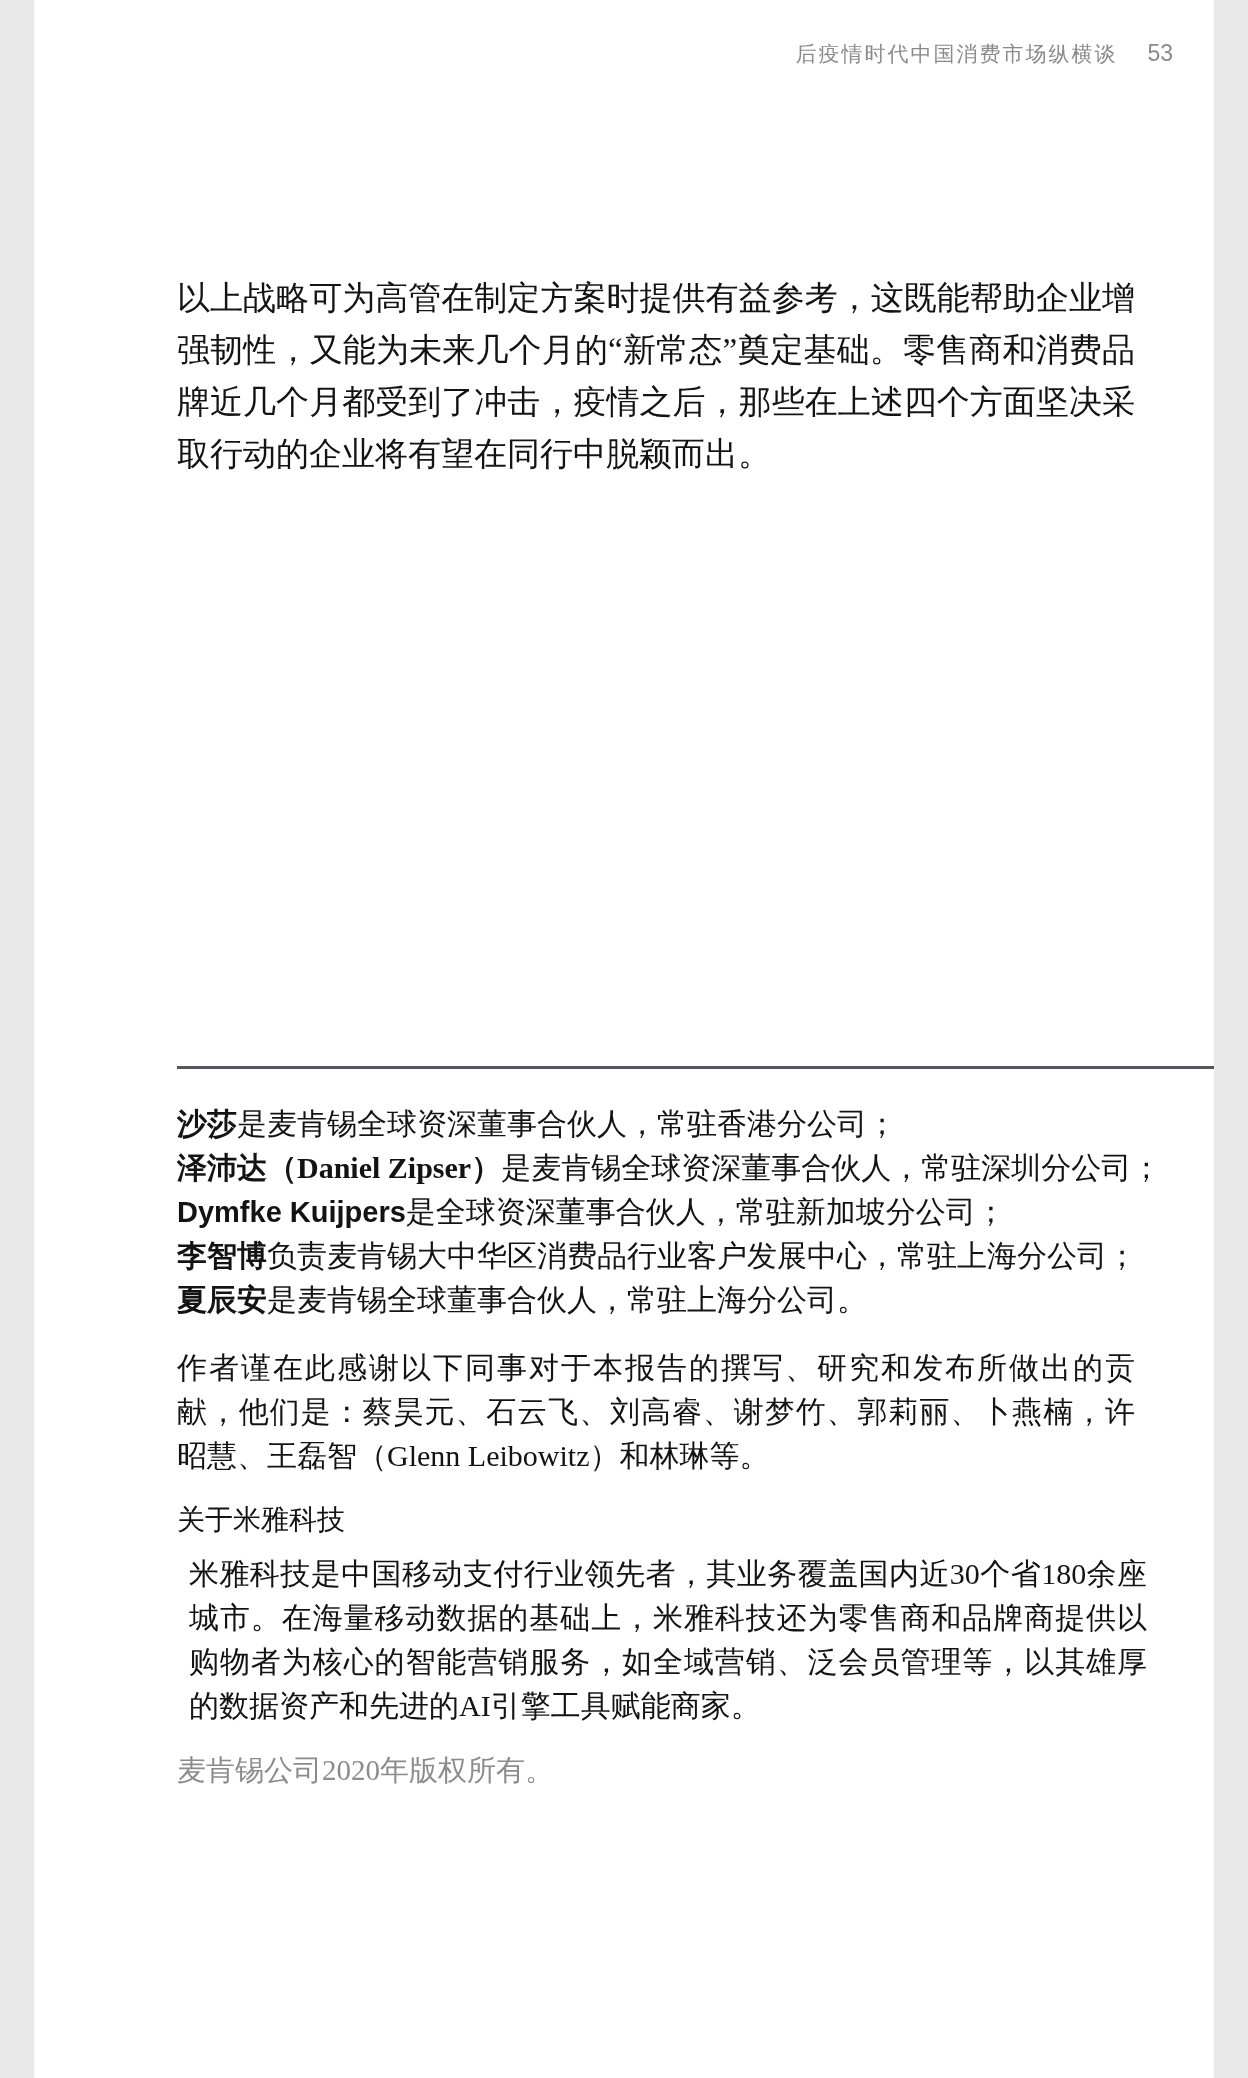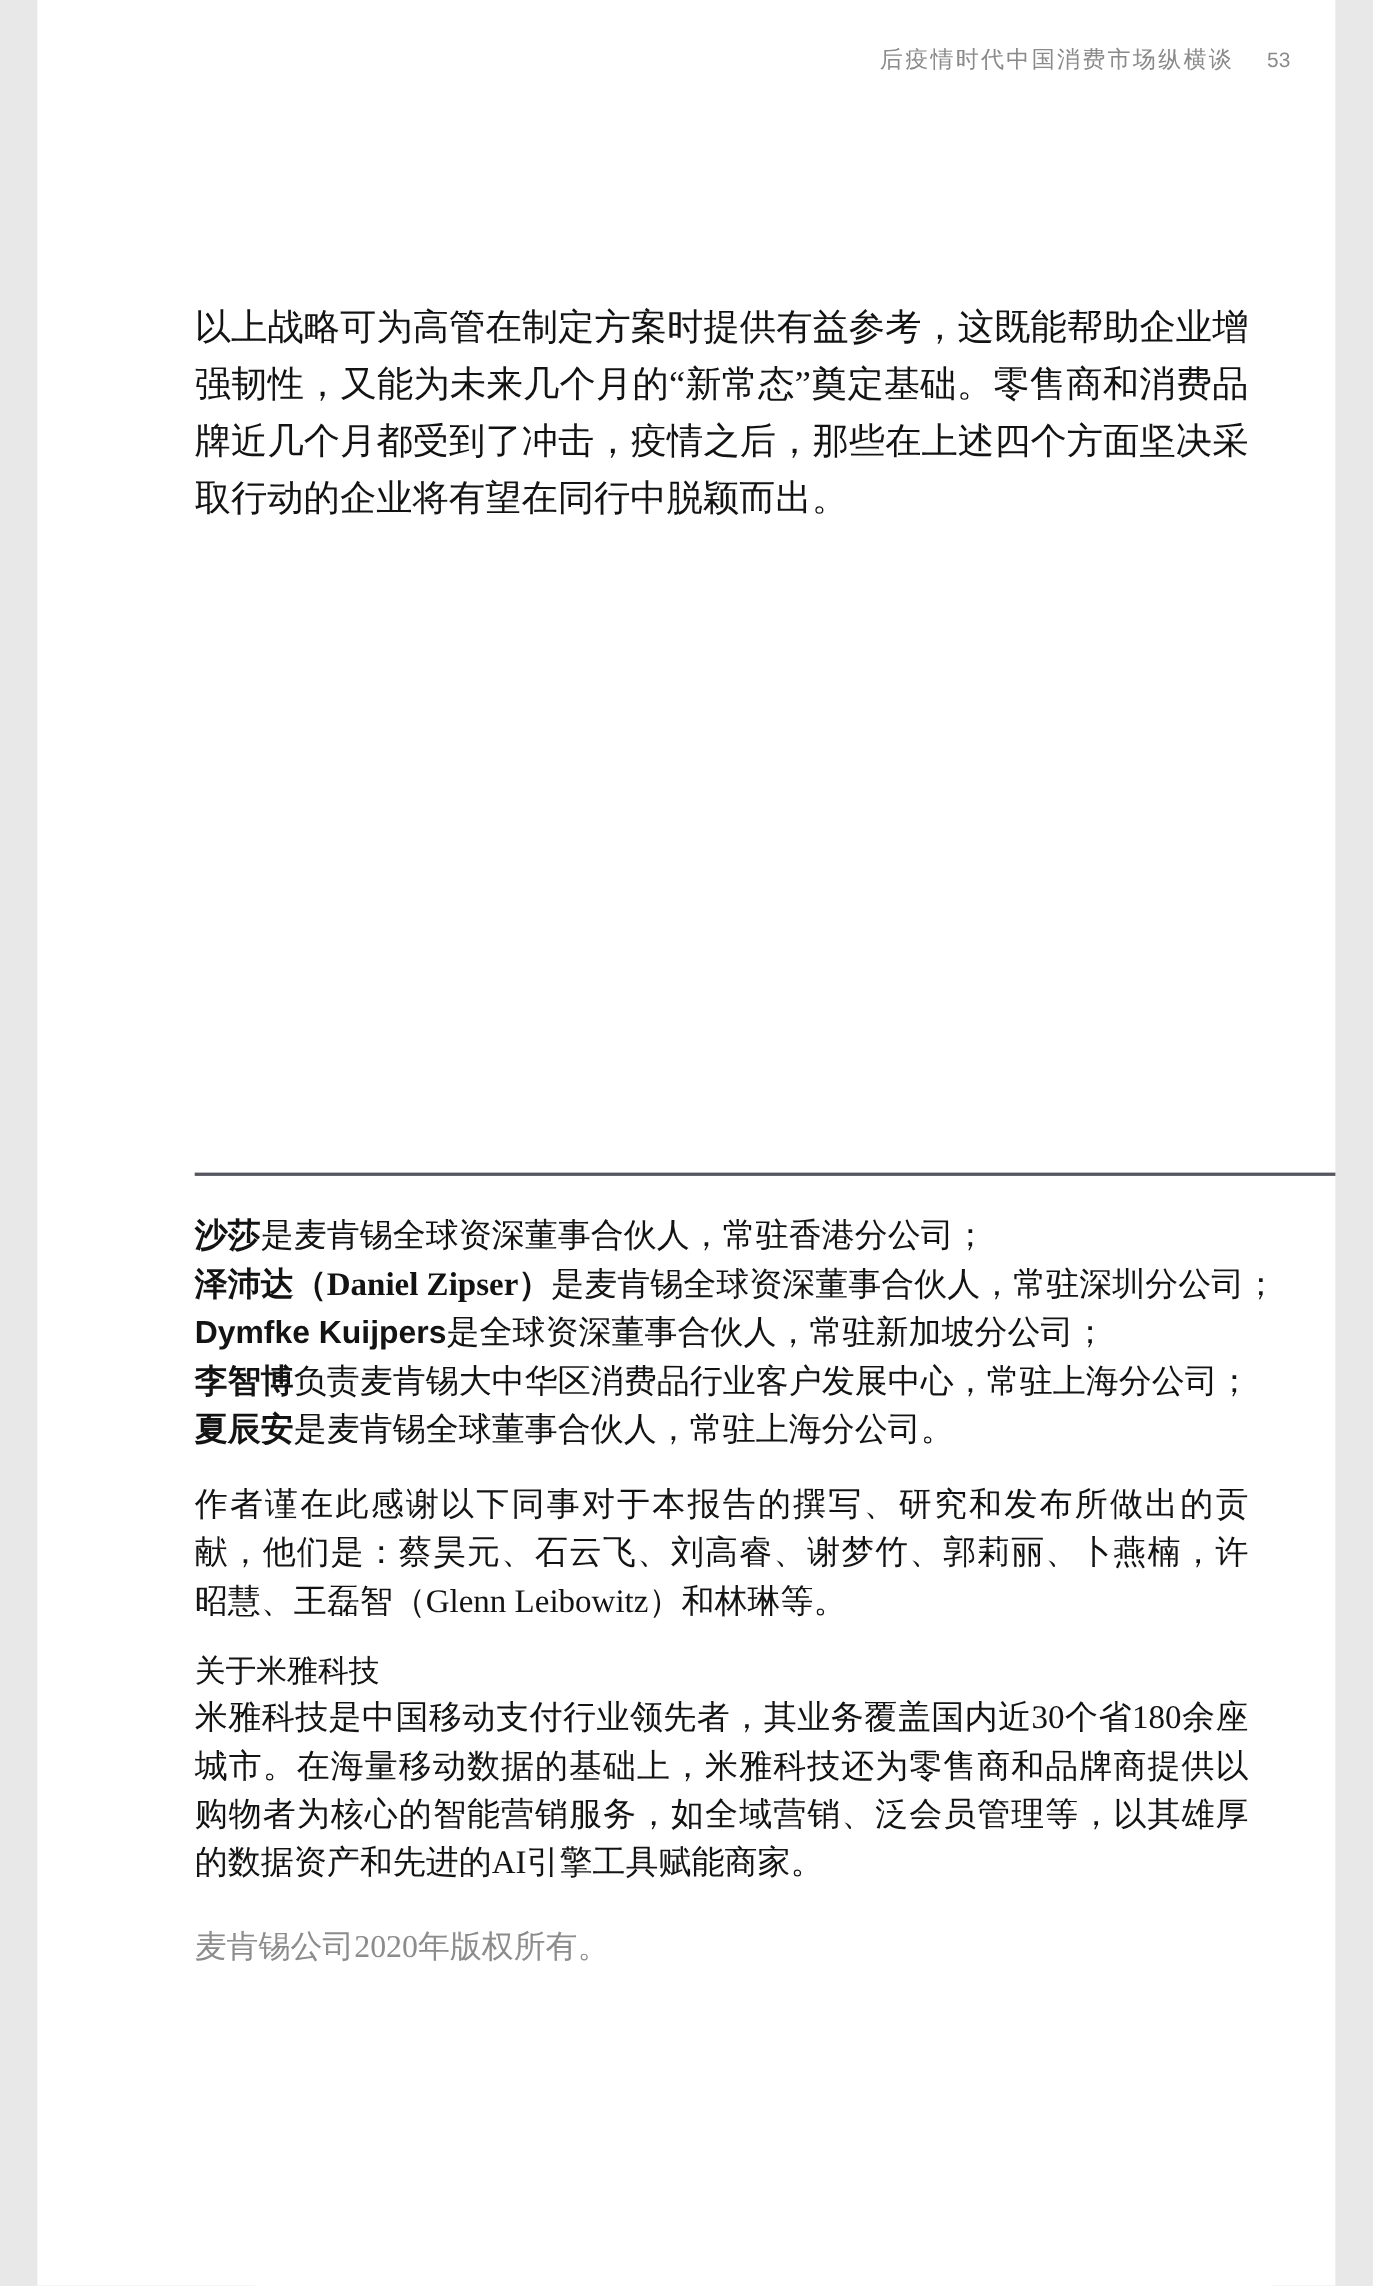--- a/index.html
+++ b/index.html
@@ -16,21 +16,21 @@
     position:absolute;
     top:40px;right:41px;
     display:flex;align-items:baseline;gap:30px;
     font-size:21px;
     color:#8a8a8a;
     letter-spacing:2px;
   }
   .page-header .page-number{
     font-family:"Liberation Sans","DejaVu Sans",sans-serif;
     letter-spacing:0;
-    font-size:19px;
+    font-size:23px;
   }
   .body-par{
     position:absolute;
     left:143px;top:272px;width:958px;
     margin:0;
     font-size:33px;line-height:52px;
     text-align:justify;
     color:#131313;
   }
   .rule{
@@ -59,21 +59,21 @@
   .about-heading{
     position:absolute;
     left:143px;top:1498px;
     margin:0;
     font-size:28px;line-height:44px;
     color:#131313;
   }
   .about-text{
     position:absolute;
     left:143px;top:1540px;width:958px;
-    margin:0;
+    margin:12px;
     font-size:30px;line-height:44px;
     text-align:justify;
     color:#131313;
   }
   .copyright{
     position:absolute;
     left:143px;top:1750px;
     margin:0;
     font-size:29px;line-height:40px;
     color:#8c8c8c;

